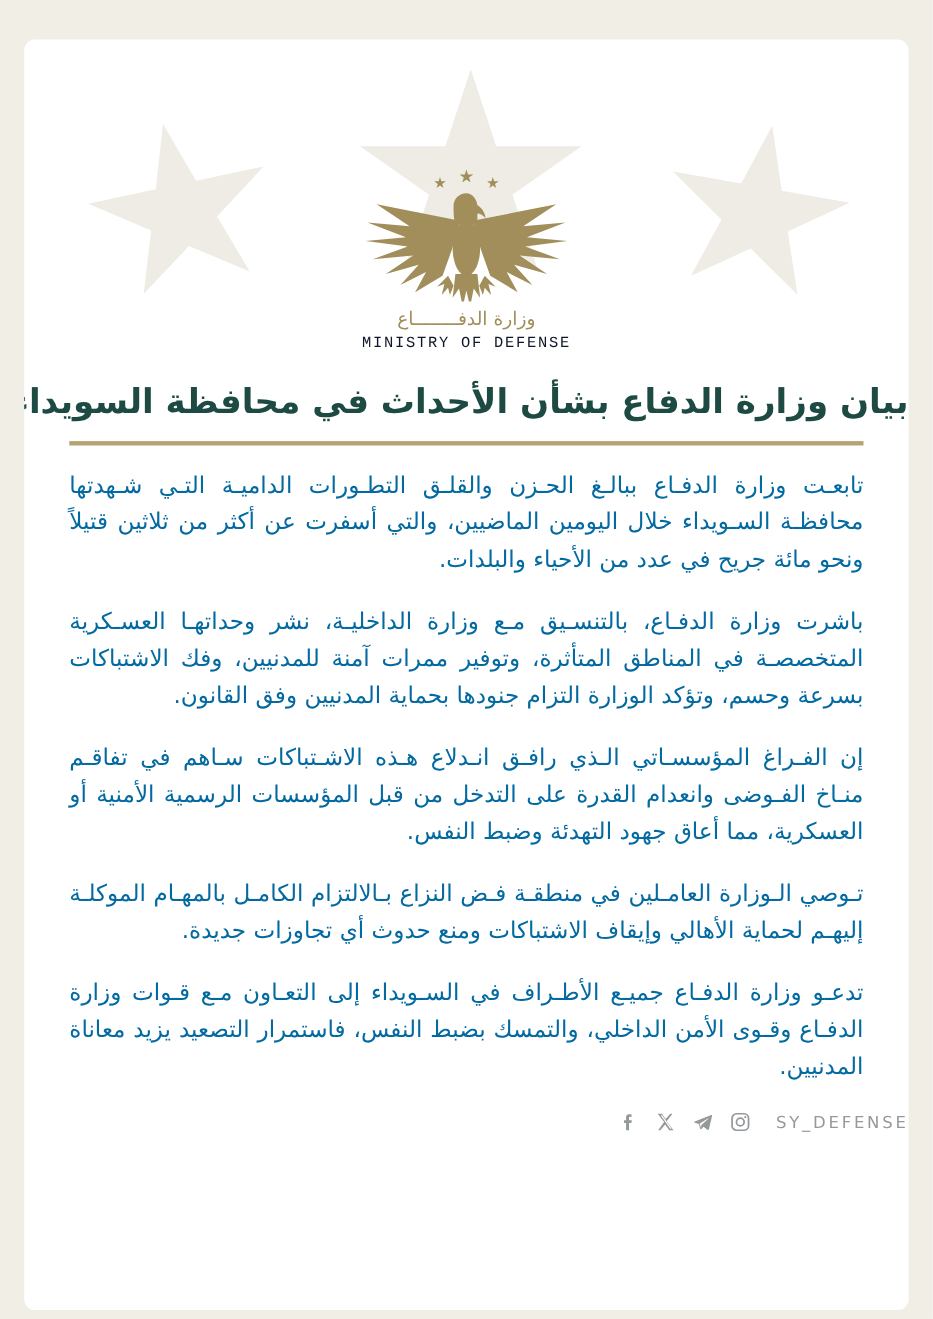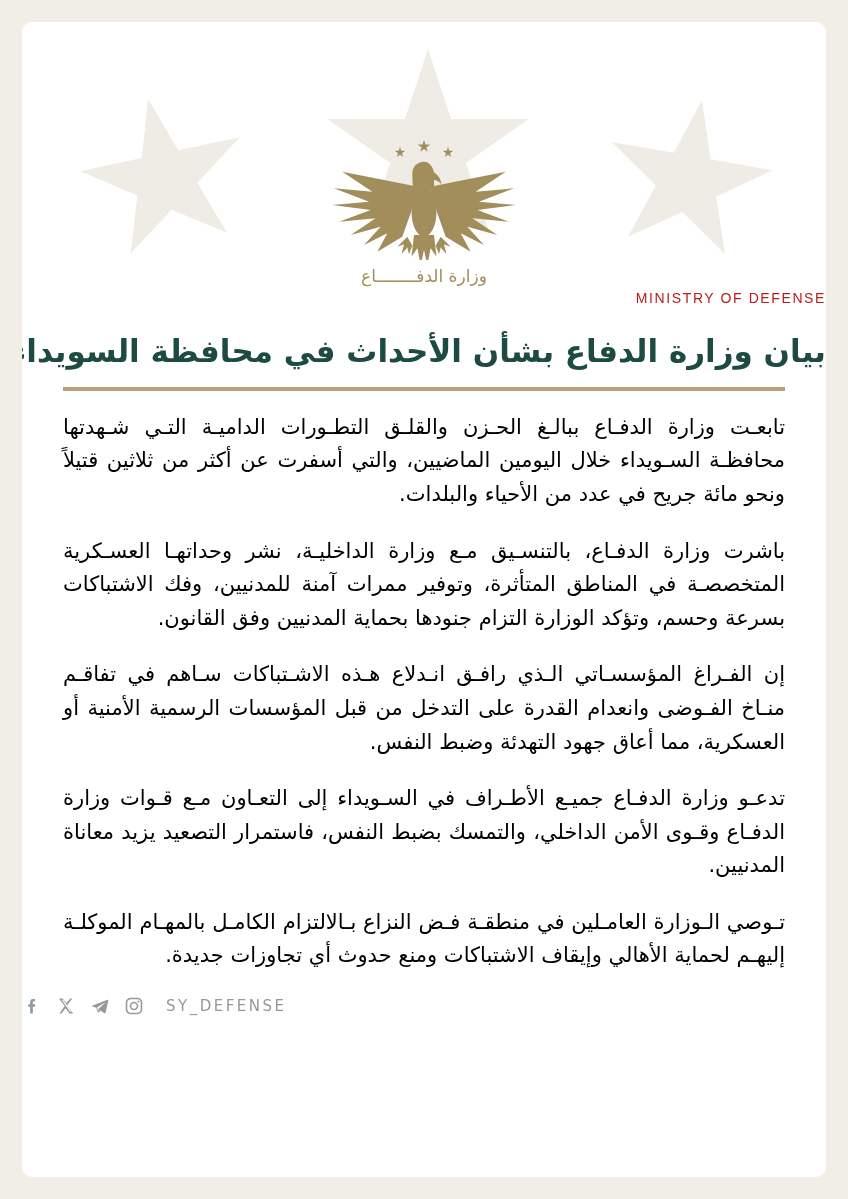--- a/index.html
+++ b/index.html
@@ -8,21 +8,21 @@
     width: 848px;
     height: 1199px;
     background: #f1eee5;
     font-family: "DejaVu Sans", sans-serif;
     overflow: hidden;
   }
   .card {
     position: relative;
     width: 804px;
     height: 1155px;
-    margin: 22px auto;
+    margin: 36px auto;
     background: #ffffff;
     border-radius: 10px;
     overflow: hidden;
   }
   
   .big-star {
     position: absolute;
     background: #eeece4;
     clip-path: polygon(50% 0%, 61% 35%, 98% 35%, 68% 57%, 79% 91%, 50% 70%, 21% 91%, 32% 57%, 2% 35%, 39% 35%);
     z-index: 0;
@@ -39,47 +39,47 @@
   .mini-star {
     width: 11px; height: 11px; background: #a28e5a;
     clip-path: polygon(50% 0%, 61% 35%, 98% 35%, 68% 57%, 79% 91%, 50% 70%, 21% 91%, 32% 57%, 2% 35%, 39% 35%);
   }
   .mini-star.mid { width: 13px; height: 13px; transform: translateY(-5px); }
   .eagle-wrap { line-height: 0; margin: 0 auto; }
   .logo-ar {
     color: #a28e5a; font-size: 17px; direction: rtl; margin-top: 6px; letter-spacing: 0.5px;
   }
   .logo-en {
-    color: #b91c1c; font-family: Liberation Sans, sans-serif; font-size: 14px;
-    letter-spacing: 1.6px; margin-top: 4px; text-align: right;
+    color: #0f172a; font-family: Liberation Mono, monospace; font-size: 14px;
+    letter-spacing: 1.6px; margin-top: 4px;
   }
   
   .title {
     position: relative; z-index: 1;
     margin-top: 26px; direction: rtl; text-align: center;
     font-size: 31px; font-weight: bold; color: #1d4a42;
     white-space: nowrap; line-height: 1.25;
   }
   .divider {
     position: relative; z-index: 1;
     height: 4px; background: #b5a376; margin: 16px 41px 0 41px;
   }
   
   .body-text {
     position: relative; z-index: 1;
     margin: 20px 41px 0 41px;
     direction: rtl; text-align: justify;
-    font-size: 21px; line-height: 1.6; color: #000000;
+    font-size: 21px; line-height: 1.6; color: #0369a1;
   }
   .body-text p { margin-bottom: 23px; }
   
   .footer {
     position: relative; z-index: 1;
     margin-top: 12px;
-    display: flex; justify-content: flex-start; align-items: center; gap: 14px;
+    display: flex; justify-content: flex-end; align-items: center; gap: 14px;
     color: #94999c;
   }
   .social-icon { width: 20px; height: 20px; display: inline-block; cursor: pointer; }
   .social-icon svg { width: 100%; height: 100%; }
   .handle {
     font-size: 15px; letter-spacing: 2.5px; color: #94999c; margin-left: 8px; cursor: pointer;
   }
 </style>
 </head>
 <body>
@@ -120,22 +120,22 @@
     <div class="logo-en">MINISTRY OF DEFENSE</div>
   </div>
 
   <h1 class="title">بيان وزارة الدفاع بشأن الأحداث في محافظة السويداء</h1>
   <div class="divider"></div>
 
   <div class="body-text">
     <p>تابعـت وزارة الدفـاع ببالـغ الحـزن والقلـق التطـورات الداميـة التـي شـهدتها محافظـة السـويداء خلال اليومين الماضيين، والتي أسفرت عن أكثر من ثلاثين قتيلاً ونحو مائة جريح في عدد من الأحياء والبلدات.</p>
     <p>باشرت وزارة الدفـاع، بالتنسـيق مـع وزارة الداخليـة، نشر وحداتهـا العسـكرية المتخصصـة في المناطق المتأثرة، وتوفير ممرات آمنة للمدنيين، وفك الاشتباكات بسرعة وحسم، وتؤكد الوزارة التزام جنودها بحماية المدنيين وفق القانون.</p>
     <p>إن الفـراغ المؤسسـاتي الـذي رافـق انـدلاع هـذه الاشـتباكات سـاهم في تفاقـم منـاخ الفـوضى وانعدام القدرة على التدخل من قبل المؤسسات الرسمية الأمنية أو العسكرية، مما أعاق جهود التهدئة وضبط النفس.</p>
+    <p>تـوصي الـوزارة العامـلين في منطقـة فـض النزاع بـالالتزام الكامـل بالمهـام الموكلـة إليهـم لحماية الأهالي وإيقاف الاشتباكات ومنع حدوث أي تجاوزات جديدة.</p>
     <p>تدعـو وزارة الدفـاع جميـع الأطـراف في السـويداء إلى التعـاون مـع قـوات وزارة الدفـاع وقـوى الأمن الداخلي، والتمسك بضبط النفس، فاستمرار التصعيد يزيد معاناة المدنيين.</p>
-    <p>تـوصي الـوزارة العامـلين في منطقـة فـض النزاع بـالالتزام الكامـل بالمهـام الموكلـة إليهـم لحماية الأهالي وإيقاف الاشتباكات ومنع حدوث أي تجاوزات جديدة.</p>
   </div>
 
   <div class="footer">
     <span class="social-icon">
       <svg viewBox="0 0 24 24" fill="none" stroke="#94999c" stroke-width="2.2">
         <path d="M15.5 3.5 H13 c-2 0-3.2 1.3-3.2 3.4 V10 H7.5 v3 h2.3 v8 h3.2 v-8 h2.6 l.5-3 h-3.1 V7.2 c0-.6.4-1 1-1 h2 Z" fill="#94999c" stroke="none"></path>
       </svg>
     </span>
     <span class="social-icon">
       <svg viewBox="0 0 24 24">

